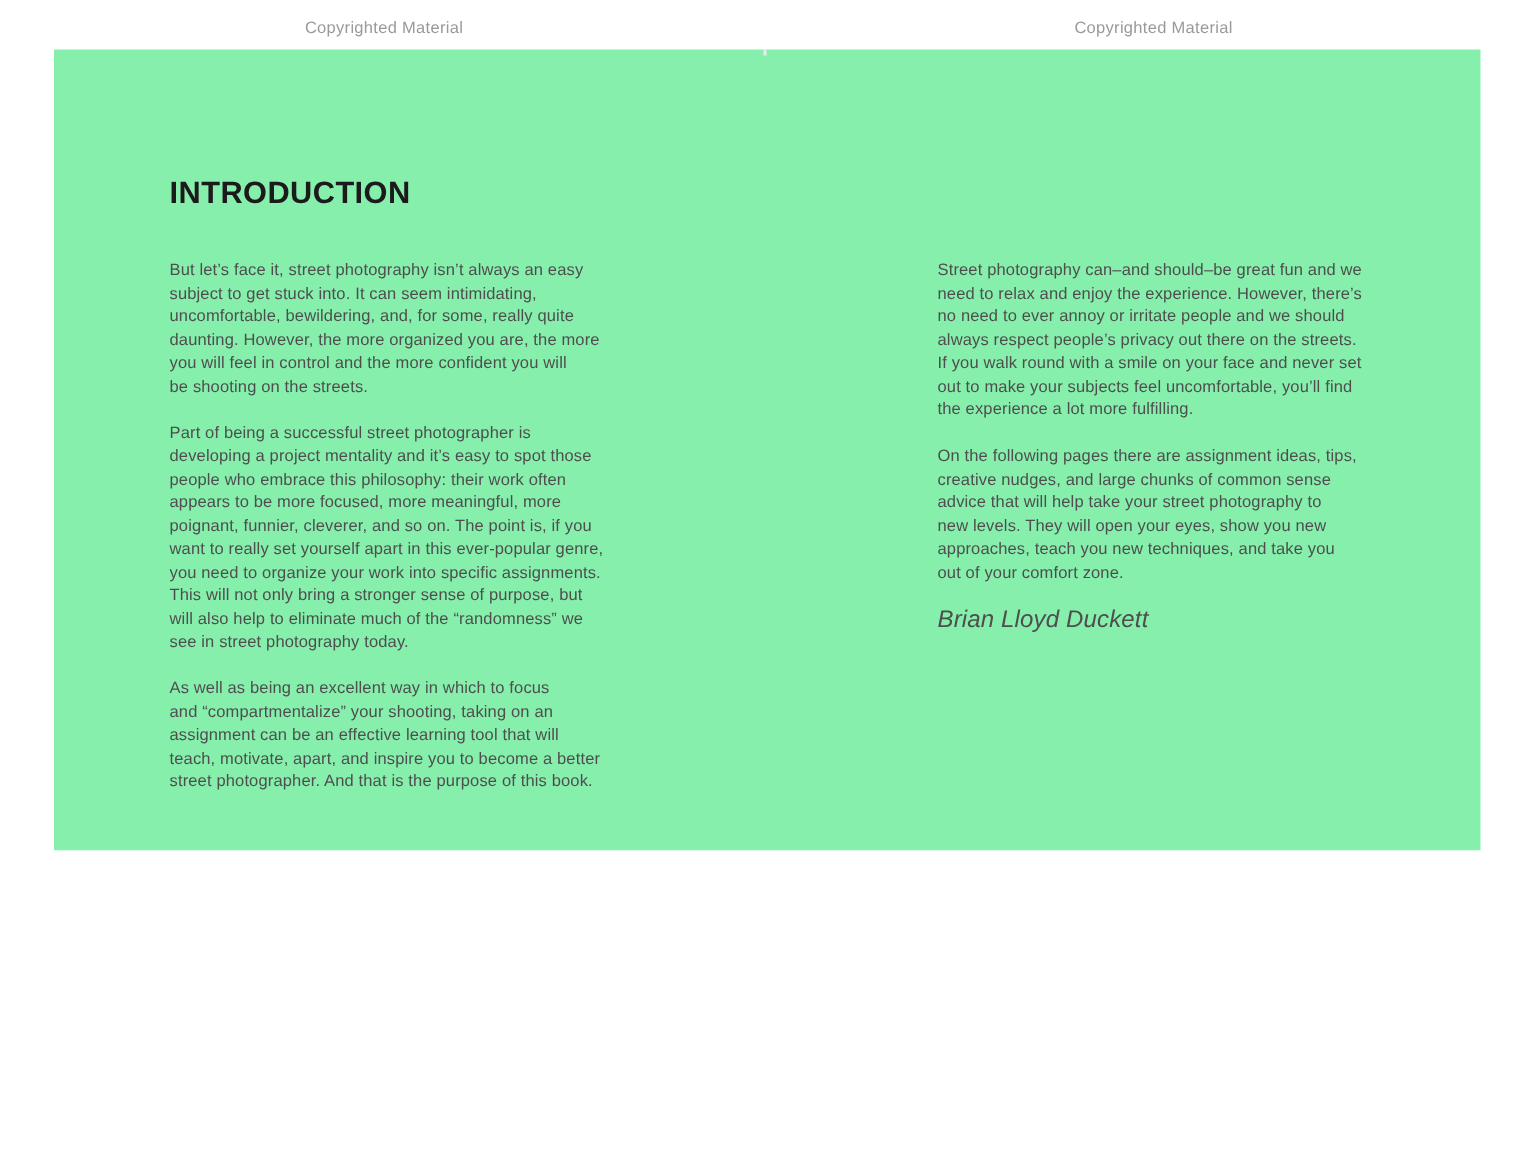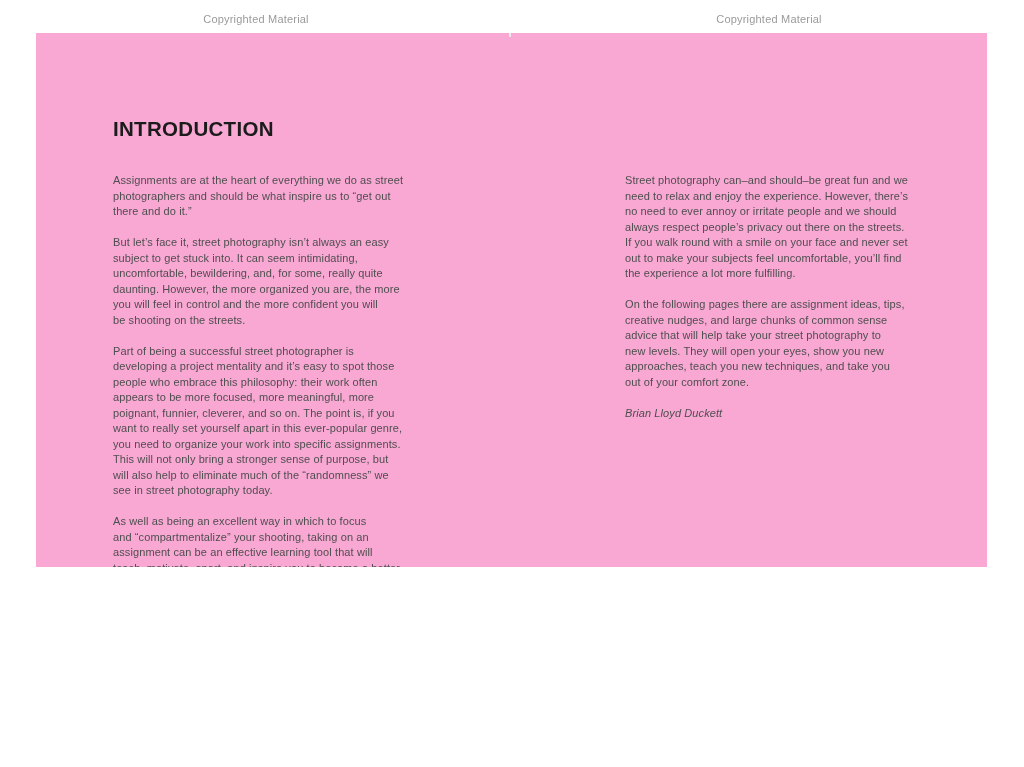--- a/index.html
+++ b/index.html
@@ -27,21 +27,21 @@
   .cb-top-right    { left: 769px; top: 13px; }
   .cb-bottom-left  { left: 256px; top: 737px; }
   .cb-bottom-right { left: 769px; top: 737px; }
 
   .book-page {
     position: absolute;
     left: 36px;
     top: 33px;
     width: 951px;
     height: 697px;
-    background: #f9a8d4;
+    background: #86efac;
   }
   .spine-mark {
     position: absolute;
     width: 2px;
     height: 4px;
     background: #ebebeb;
   }
   .spine-top    { left: 473px; top: 0; }
   .spine-bottom { left: 475px; bottom: 0; }
 
@@ -66,21 +66,21 @@
   .body-par {
     margin: 0 0 15.5px 0;
     font-size: 11px;
     line-height: 15.5px;
     color: #4e4e4e;
     letter-spacing: 0.1px;
     white-space: pre-line;
   }
   .signature {
     margin: 4px 0 0 0;
-    font-size: 11px;
+    font-size: 16px;
     line-height: 15.5px;
     color: #4e4e4e;
     font-style: italic;
     letter-spacing: 0.1px;
   }
 </style>
 </head>
 <body>
 
 <div class="screen">
@@ -89,23 +89,20 @@
   <span class="copyright-banner cb-top-right">Copyrighted Material</span>
 
   <div class="book-page">
 
     <span class="spine-mark spine-top"></span>
     <span class="spine-mark spine-bottom"></span>
 
     <h1 class="page-title">INTRODUCTION</h1>
 
     <div class="text-column col-left">
-      <p class="body-par">Assignments are at the heart of everything we do as street
-photographers and should be what inspire us to “get out
-there and do it.”</p>
       <p class="body-par">But let’s face it, street photography isn’t always an easy
 subject to get stuck into. It can seem intimidating,
 uncomfortable, bewildering, and, for some, really quite
 daunting. However, the more organized you are, the more
 you will feel in control and the more confident you will
 be shooting on the streets.</p>
       <p class="body-par">Part of being a successful street photographer is
 developing a project mentality and it’s easy to spot those
 people who embrace this philosophy: their work often
 appears to be more focused, more meaningful, more

